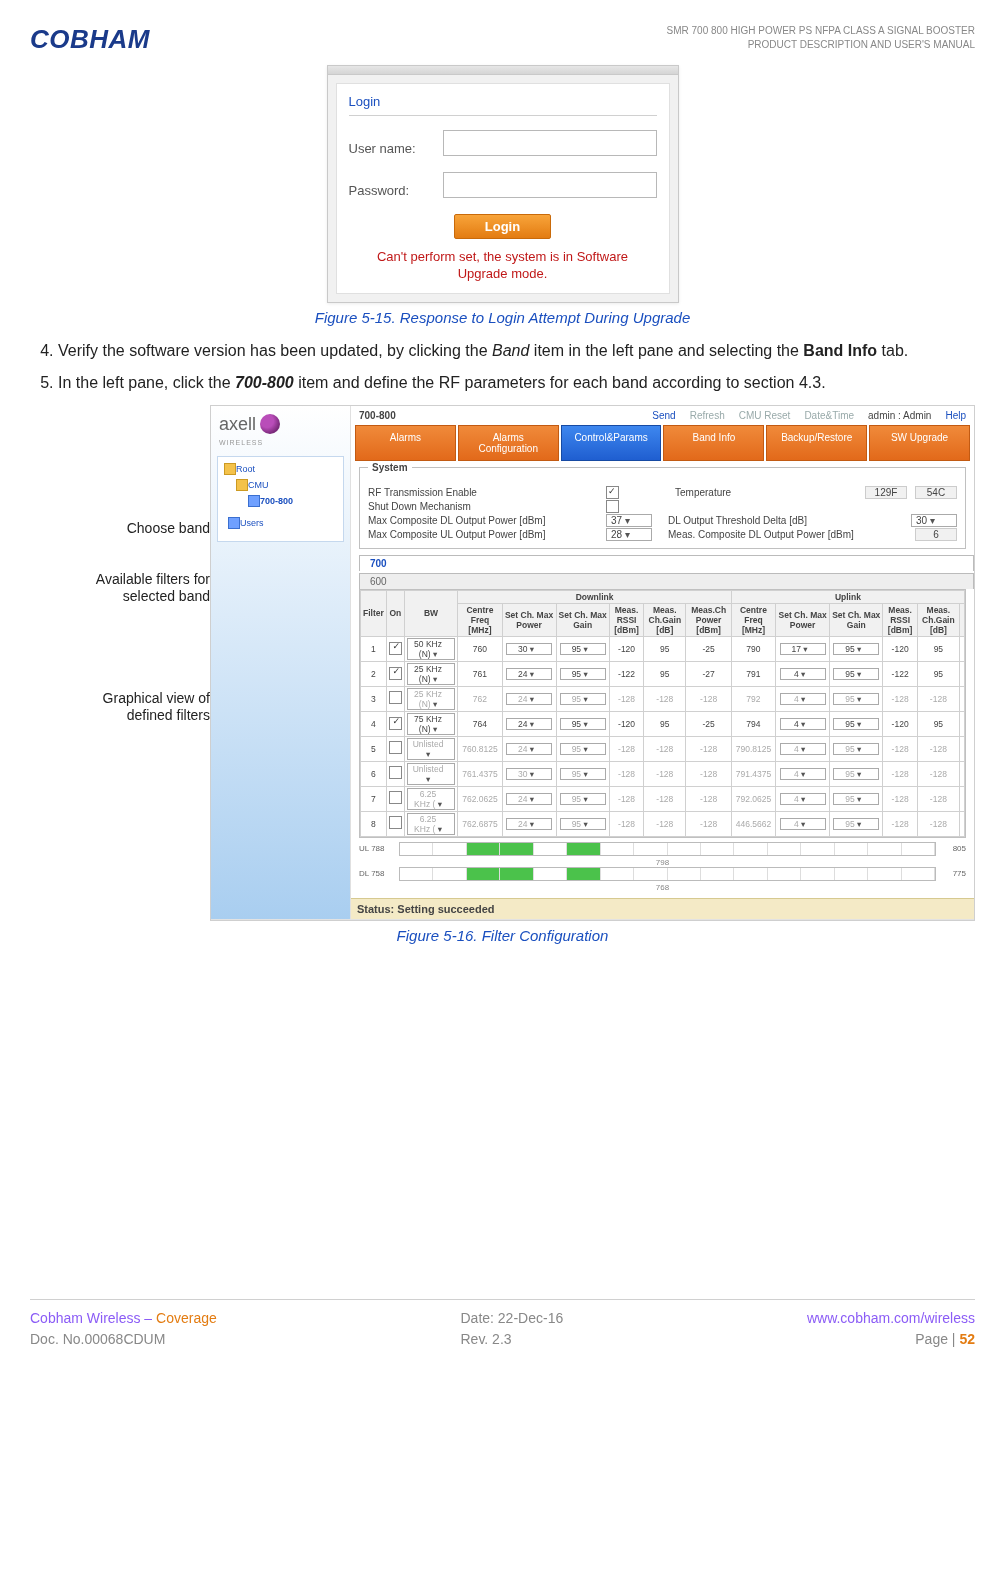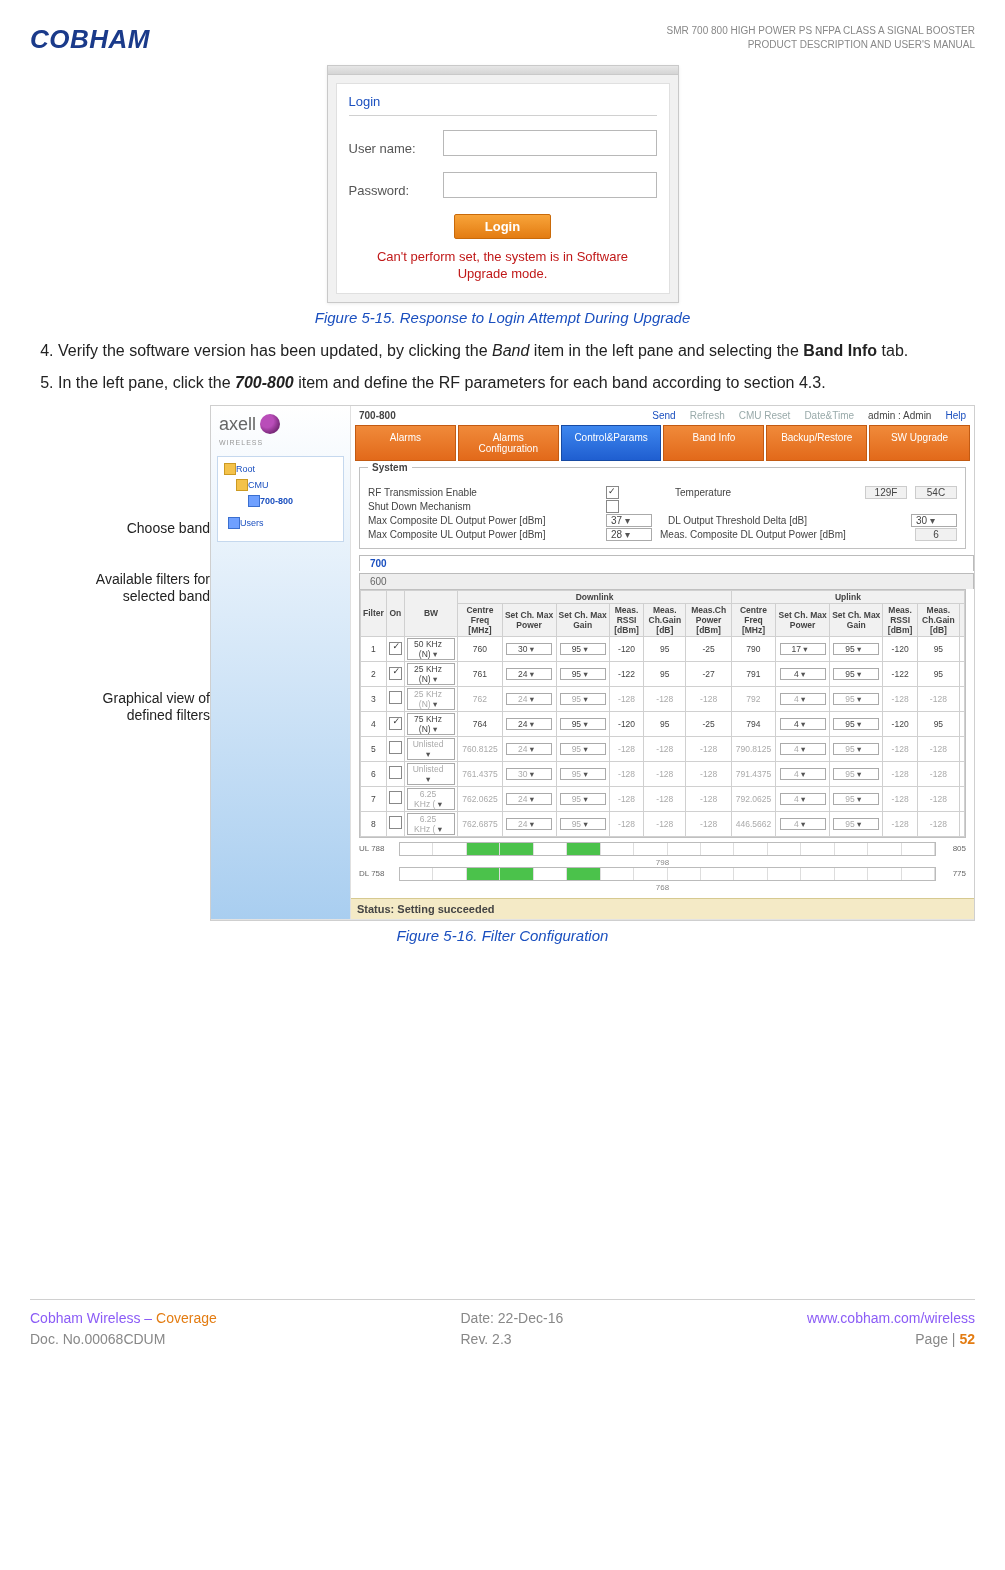--- a/index.html
+++ b/index.html
@@ -402,21 +402,21 @@
           <div class="sys-row">
             <span class="lbl">Max Composite DL Output Power [dBm]</span>
             <span class="sel arrow">37</span>
             <span style="margin-left:8px;">DL Output Threshold Delta [dB]</span>
             <span style="margin-left:auto;"></span>
             <span class="sel arrow">30</span>
           </div>
           <div class="sys-row">
             <span class="lbl">Max Composite UL Output Power [dBm]</span>
             <span class="sel arrow">28</span>
-            <span style="margin-left:0;">Meas. Composite DL Output Power [dBm]</span>
+            <span style="margin-left:8px;">Meas. Composite DL Output Power [dBm]</span>
             <span style="margin-left:auto;"></span>
             <span class="ro">6</span>
           </div>
         </div>
 
         <div class="band-tabs">
           <div class="band-tab">700</div>
           <div class="band-tab inactive">600</div>
         </div>
 

